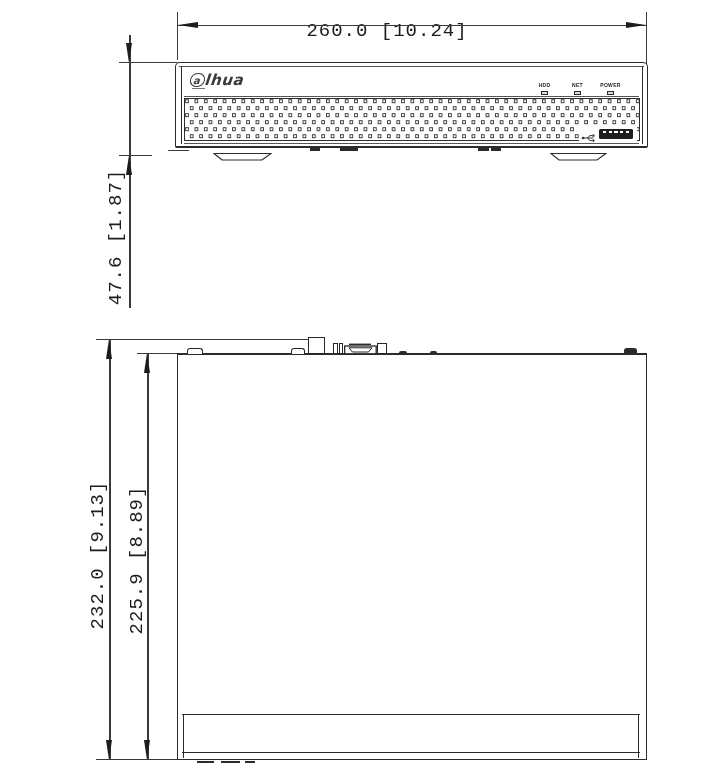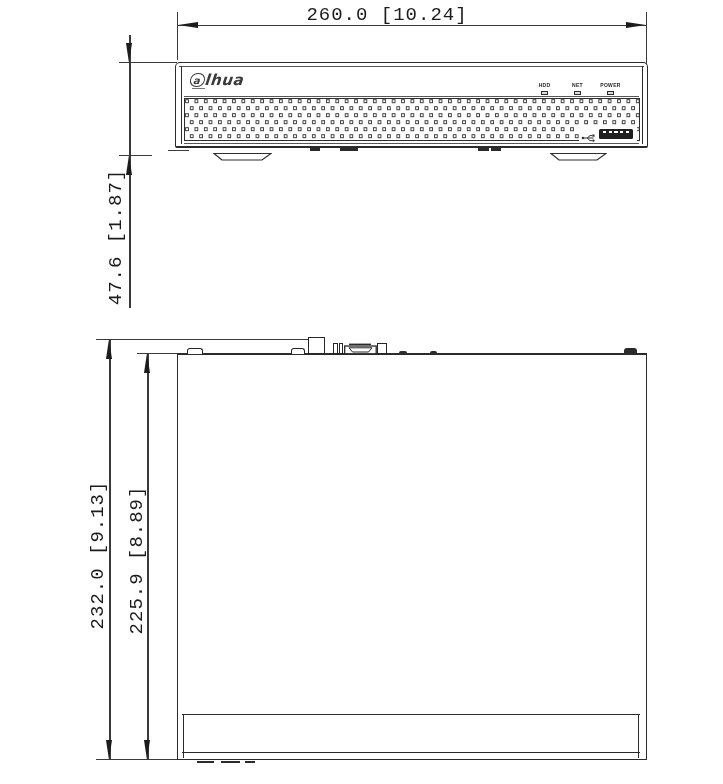--- a/index.html
+++ b/index.html
@@ -5,21 +5,21 @@
   html,body{margin:0;padding:0;background:#fff;}
   .canvas{position:relative;width:723px;height:784px;background:#fff;overflow:hidden;
           font-family:"Liberation Mono",monospace;}
   
   .hl{position:absolute;height:1.2px;background:#2b2b2b;}
   .vl{position:absolute;width:1.2px;background:#2b2b2b;}
   .thin{background:#3a3a3a;}
   
   .dim-text{position:absolute;font-family:"Liberation Mono",monospace;font-size:19px;
             color:#1c1c1c;letter-spacing:1px;white-space:nowrap;}
-  .dim-text.h{transform:translateX(-50%);}
+  .dim-text.h{transform:translateX(-50%);margin-top:16px;}
   .dim-text.v{transform:translate(-50%,-50%) rotate(-90deg);}
   
   .arr{position:absolute;width:0;height:0;}
   .arr.left {border-top:3.5px solid transparent;border-bottom:3.5px solid transparent;border-right:20px solid #1c1c1c;}
   .arr.right{border-top:3.5px solid transparent;border-bottom:3.5px solid transparent;border-left:20px solid #1c1c1c;}
   .arr.up   {border-left:3.5px solid transparent;border-right:3.5px solid transparent;border-bottom:20px solid #1c1c1c;}
   .arr.down {border-left:3.5px solid transparent;border-right:3.5px solid transparent;border-top:20px solid #1c1c1c;}
   
   .device-front{position:absolute;left:175px;top:62px;width:473px;height:86px;box-sizing:border-box;
                 border:1.6px solid #2b2b2b;border-bottom-width:2.6px;border-radius:5px 5px 2px 2px;background:#fff;}

